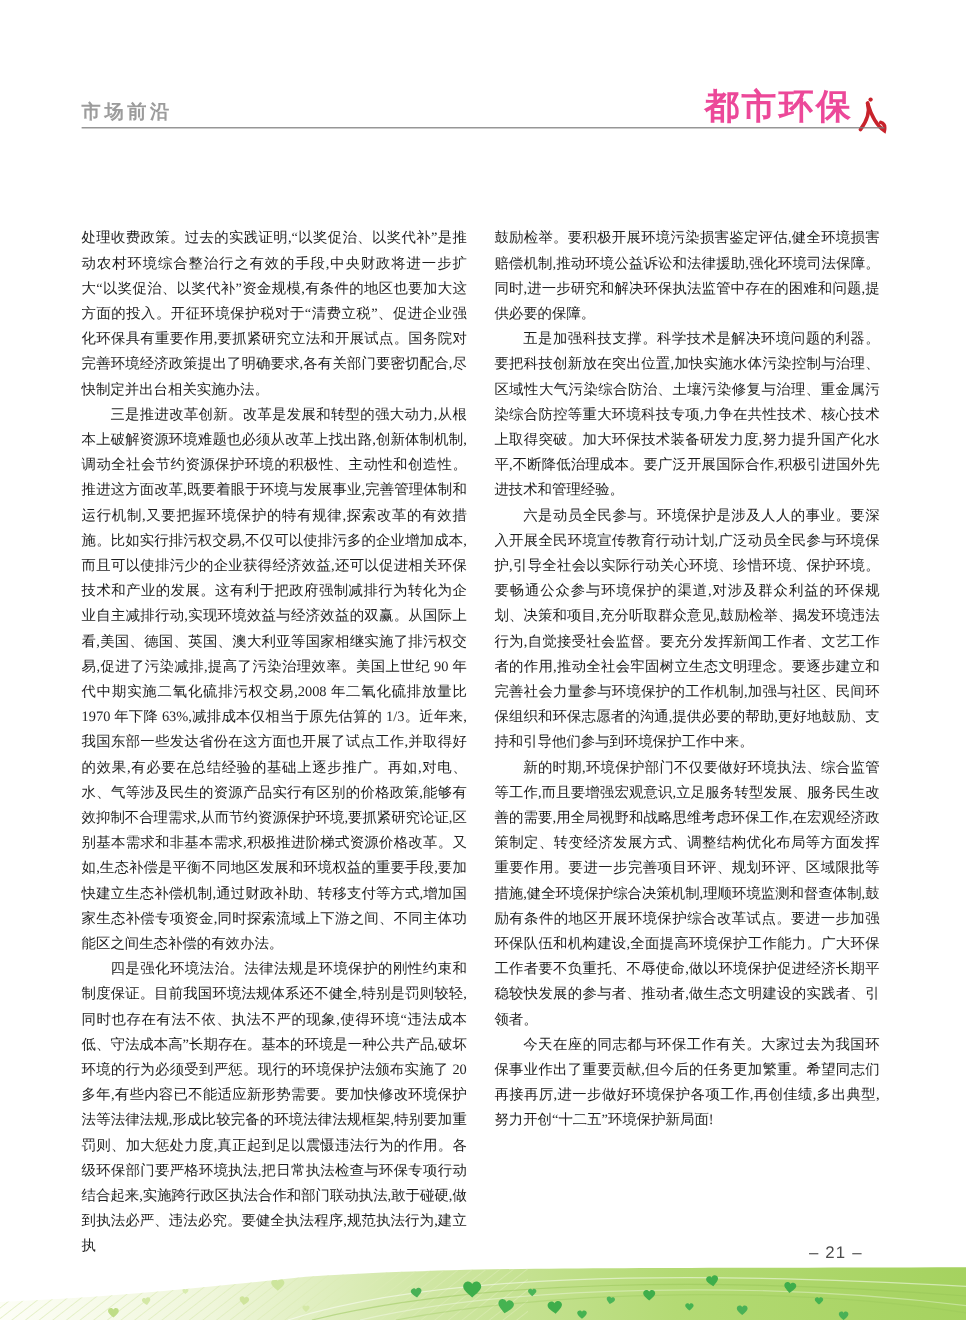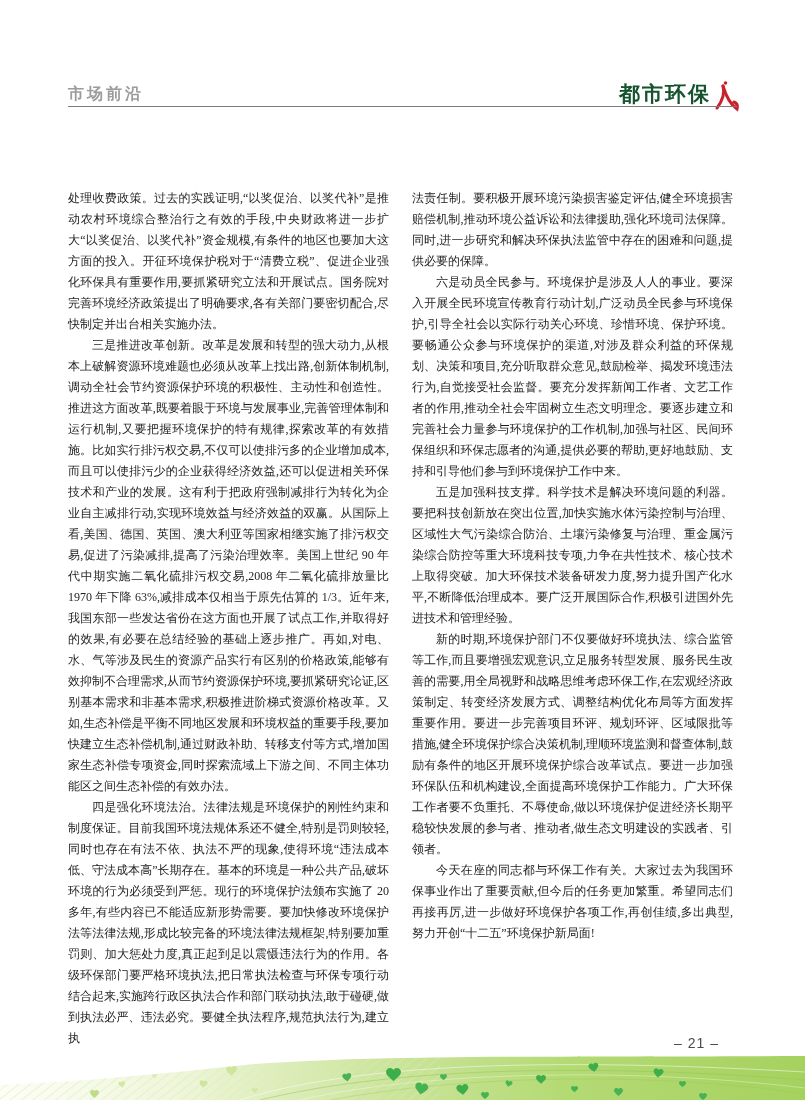--- a/index.html
+++ b/index.html
@@ -16,21 +16,21 @@
   .section-label{
     font-family:"Liberation Sans","DejaVu Sans",sans-serif;
     font-size:16px;font-weight:600;color:#9c9c9c;letter-spacing:3px;
     line-height:1;padding-bottom:4px;
   }
   .magazine-logo{
     display:flex;align-items:flex-end;position:relative;
   }
   .magazine-logo .logo-text{
     font-family:"Liberation Sans","DejaVu Sans",sans-serif;
-    font-size:21px;font-weight:900;color:#14532d;letter-spacing:2px;
+    font-size:29px;font-weight:900;color:#ec4899;letter-spacing:2px;
     line-height:1;padding-bottom:2px;margin-top:14px;
   }
   .logo-mark{position:relative;top:10px;left:2px;}
   .header-rule{
     position:absolute;top:106px;left:68px;width:669px;height:0;
     border-top:1px solid #7d7d7d;
   }
   
   .article{
     position:absolute;top:176px;left:68px;width:669px;
@@ -70,23 +70,23 @@
 </div>
 <div class="header-rule"></div>
 
 <div class="article">
   <div class="col">
     <p class="continuation">处理收费政策。过去的实践证明,“以奖促治、以奖代补”是推动农村环境综合整治行之有效的手段,中央财政将进一步扩大“以奖促治、以奖代补”资金规模,有条件的地区也要加大这方面的投入。开征环境保护税对于“清费立税”、促进企业强化环保具有重要作用,要抓紧研究立法和开展试点。国务院对完善环境经济政策提出了明确要求,各有关部门要密切配合,尽快制定并出台相关实施办法。</p>
     <p>三是推进改革创新。改革是发展和转型的强大动力,从根本上破解资源环境难题也必须从改革上找出路,创新体制机制,调动全社会节约资源保护环境的积极性、主动性和创造性。推进这方面改革,既要着眼于环境与发展事业,完善管理体制和运行机制,又要把握环境保护的特有规律,探索改革的有效措施。比如实行排污权交易,不仅可以使排污多的企业增加成本,而且可以使排污少的企业获得经济效益,还可以促进相关环保技术和产业的发展。这有利于把政府强制减排行为转化为企业自主减排行动,实现环境效益与经济效益的双赢。从国际上看,美国、德国、英国、澳大利亚等国家相继实施了排污权交易,促进了污染减排,提高了污染治理效率。美国上世纪 90 年代中期实施二氧化硫排污权交易,2008 年二氧化硫排放量比 1970 年下降 63%,减排成本仅相当于原先估算的 1/3。近年来,我国东部一些发达省份在这方面也开展了试点工作,并取得好的效果,有必要在总结经验的基础上逐步推广。再如,对电、水、气等涉及民生的资源产品实行有区别的价格政策,能够有效抑制不合理需求,从而节约资源保护环境,要抓紧研究论证,区别基本需求和非基本需求,积极推进阶梯式资源价格改革。又如,生态补偿是平衡不同地区发展和环境权益的重要手段,要加快建立生态补偿机制,通过财政补助、转移支付等方式,增加国家生态补偿专项资金,同时探索流域上下游之间、不同主体功能区之间生态补偿的有效办法。</p>
     <p>四是强化环境法治。法律法规是环境保护的刚性约束和制度保证。目前我国环境法规体系还不健全,特别是罚则较轻,同时也存在有法不依、执法不严的现象,使得环境“违法成本低、守法成本高”长期存在。基本的环境是一种公共产品,破坏环境的行为必须受到严惩。现行的环境保护法颁布实施了 20 多年,有些内容已不能适应新形势需要。要加快修改环境保护法等法律法规,形成比较完备的环境法律法规框架,特别要加重罚则、加大惩处力度,真正起到足以震慑违法行为的作用。各级环保部门要严格环境执法,把日常执法检查与环保专项行动结合起来,实施跨行政区执法合作和部门联动执法,敢于碰硬,做到执法必严、违法必究。要健全执法程序,规范执法行为,建立执</p>
   </div>
   <div class="col">
-    <p class="continuation">法责任制。要积极开展环境污染损害鉴定评估,健全环境损害赔偿机制,推动环境公益诉讼和法律援助,强化环境司法保障。同时,进一步研究和解决环保执法监管中存在的困难和问题,提供必要的保障。</p>
+    <p class="continuation">鼓励检举。要积极开展环境污染损害鉴定评估,健全环境损害赔偿机制,推动环境公益诉讼和法律援助,强化环境司法保障。同时,进一步研究和解决环保执法监管中存在的困难和问题,提供必要的保障。</p>
+    <p>五是加强科技支撑。科学技术是解决环境问题的利器。要把科技创新放在突出位置,加快实施水体污染控制与治理、区域性大气污染综合防治、土壤污染修复与治理、重金属污染综合防控等重大环境科技专项,力争在共性技术、核心技术上取得突破。加大环保技术装备研发力度,努力提升国产化水平,不断降低治理成本。要广泛开展国际合作,积极引进国外先进技术和管理经验。</p>
     <p>六是动员全民参与。环境保护是涉及人人的事业。要深入开展全民环境宣传教育行动计划,广泛动员全民参与环境保护,引导全社会以实际行动关心环境、珍惜环境、保护环境。要畅通公众参与环境保护的渠道,对涉及群众利益的环保规划、决策和项目,充分听取群众意见,鼓励检举、揭发环境违法行为,自觉接受社会监督。要充分发挥新闻工作者、文艺工作者的作用,推动全社会牢固树立生态文明理念。要逐步建立和完善社会力量参与环境保护的工作机制,加强与社区、民间环保组织和环保志愿者的沟通,提供必要的帮助,更好地鼓励、支持和引导他们参与到环境保护工作中来。</p>
-    <p>五是加强科技支撑。科学技术是解决环境问题的利器。要把科技创新放在突出位置,加快实施水体污染控制与治理、区域性大气污染综合防治、土壤污染修复与治理、重金属污染综合防控等重大环境科技专项,力争在共性技术、核心技术上取得突破。加大环保技术装备研发力度,努力提升国产化水平,不断降低治理成本。要广泛开展国际合作,积极引进国外先进技术和管理经验。</p>
     <p>新的时期,环境保护部门不仅要做好环境执法、综合监管等工作,而且要增强宏观意识,立足服务转型发展、服务民生改善的需要,用全局视野和战略思维考虑环保工作,在宏观经济政策制定、转变经济发展方式、调整结构优化布局等方面发挥重要作用。要进一步完善项目环评、规划环评、区域限批等措施,健全环境保护综合决策机制,理顺环境监测和督查体制,鼓励有条件的地区开展环境保护综合改革试点。要进一步加强环保队伍和机构建设,全面提高环境保护工作能力。广大环保工作者要不负重托、不辱使命,做以环境保护促进经济长期平稳较快发展的参与者、推动者,做生态文明建设的实践者、引领者。</p>
     <p>今天在座的同志都与环保工作有关。大家过去为我国环保事业作出了重要贡献,但今后的任务更加繁重。希望同志们再接再厉,进一步做好环境保护各项工作,再创佳绩,多出典型,努力开创“十二五”环境保护新局面!</p>
   </div>
 </div>
 
 <div class="page-number">– 21 –</div>
 
 <svg class="footer-band" width="805" height="46" viewBox="0 0 805 46" aria-hidden="true">
   <defs>
     <linearGradient id="bandGrad" x1="0" y1="0" x2="1" y2="0">

